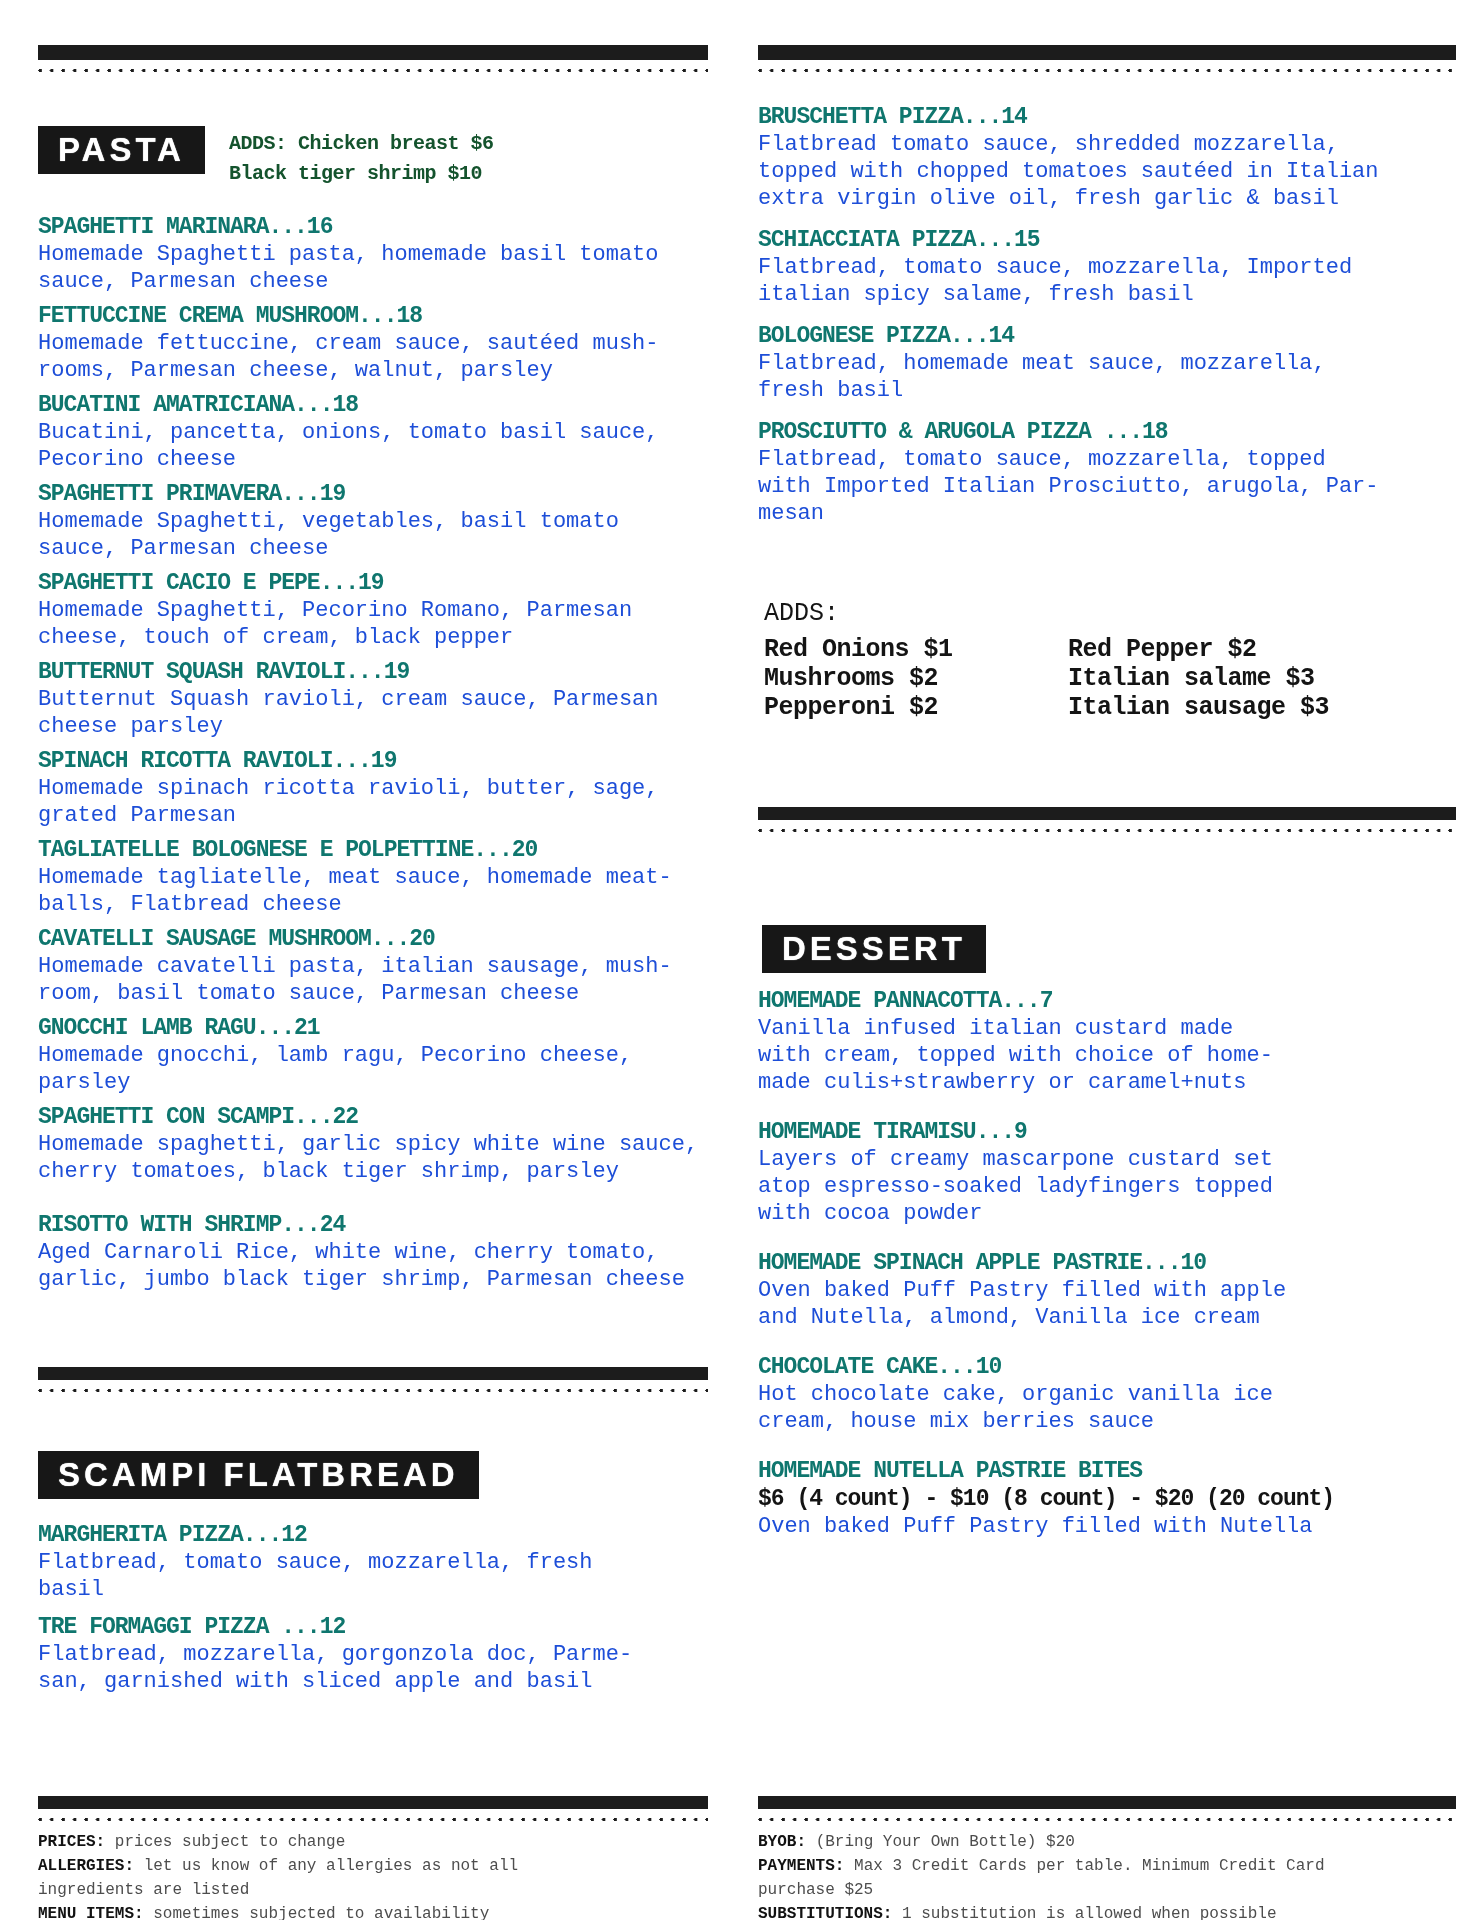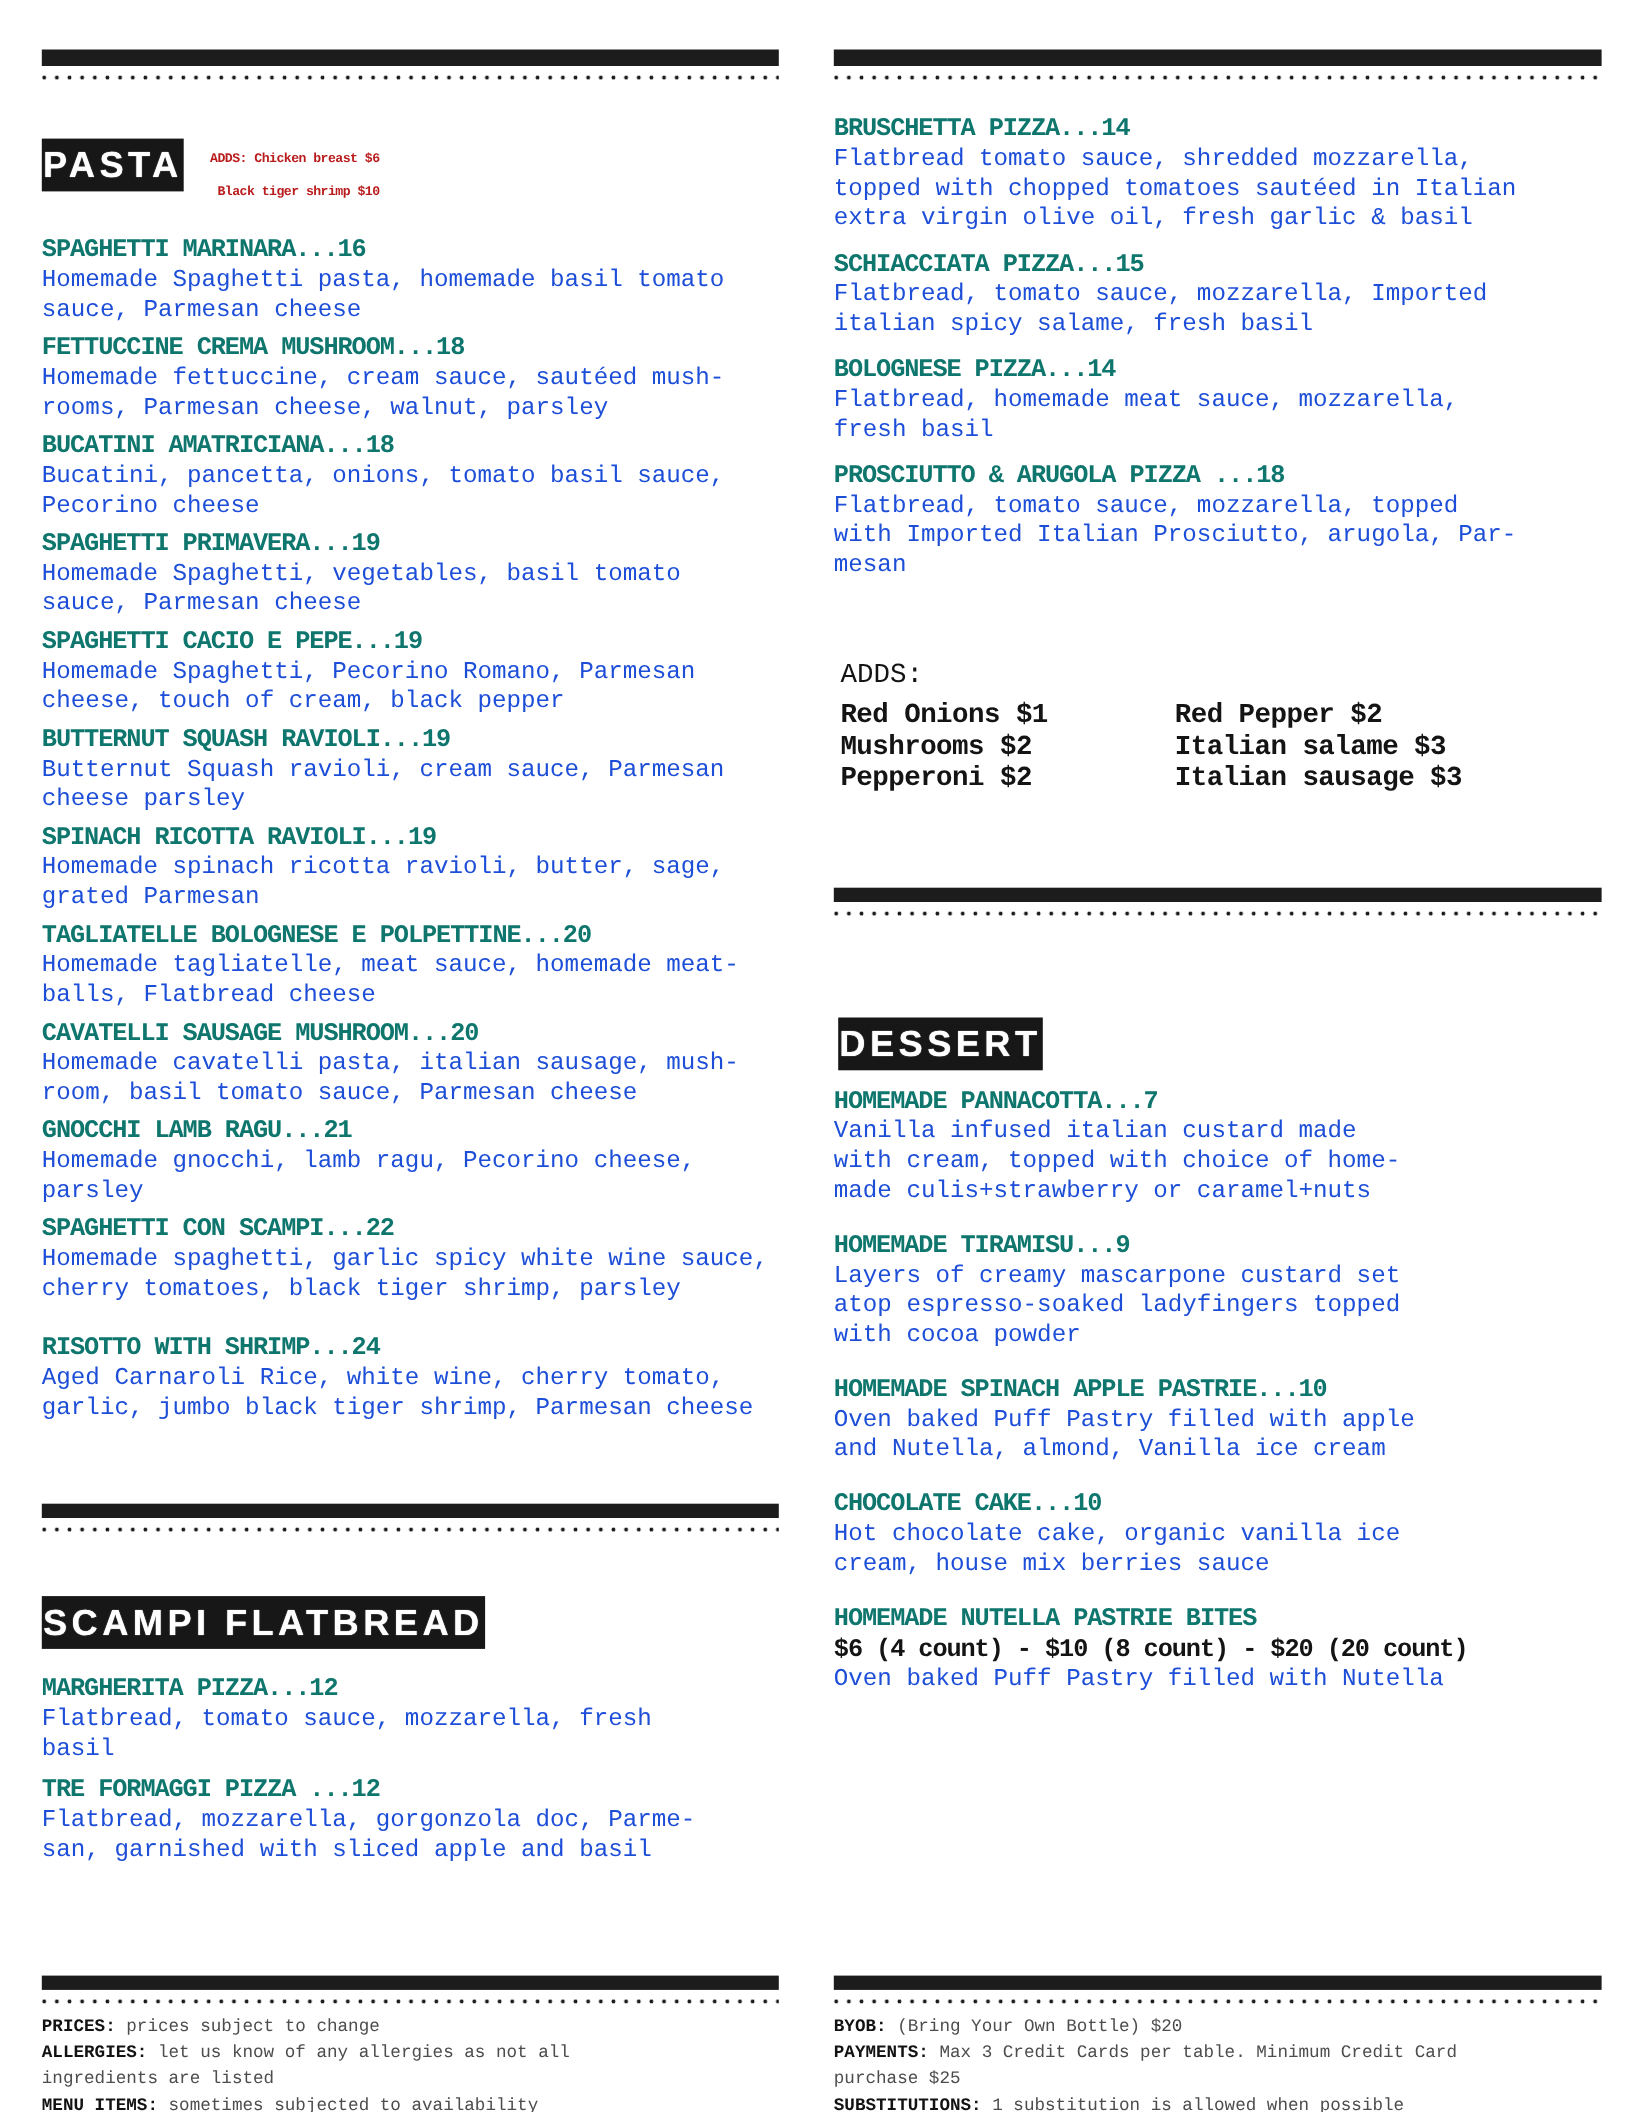--- a/index.html
+++ b/index.html
@@ -16,24 +16,24 @@
     background-size:11.5px 5px;
   }
   .col{position:absolute;top:45px;}
   .col-left{left:38px;width:670px;}
   .col-right{left:758px;width:698px;}
 
   .header-row{margin-top:53px;display:flex;align-items:flex-start;gap:24px;}
   .section-box{
     display:table;background:#171717;color:#ffffff;
     font-family:"Liberation Sans",sans-serif;font-weight:bold;
-    font-size:33px;line-height:48px;letter-spacing:4px;padding:0 1px;
+    font-size:33px;line-height:48px;letter-spacing:4px;padding:0 20px;
     text-shadow:0 0 1px #e8e8e8;
   }
-  .adds-note{padding-top:3px;font-weight:bold;font-size:12px;line-height:30px;letter-spacing:-0.5px;color:#b91c1c;text-align:right;}
+  .adds-note{padding-top:3px;font-weight:bold;font-size:20px;line-height:30px;letter-spacing:-0.5px;color:#14532d;}
 
   .menu-item{margin-top:7px;}
   .items .menu-item:first-child{margin-top:0;}
   .item-title{font-weight:bold;font-size:23px;line-height:28px;letter-spacing:-1px;color:#0f766e;}
   .item-desc{font-size:22px;line-height:27px;white-space:pre-line;color:#1d4ed8;}
   .item-price-line{font-weight:bold;font-size:23px;line-height:28px;letter-spacing:-1px;color:#141414;}
 
   .pasta-items{margin-top:24px;}
   .menu-item.spaced{margin-top:26px;}
 

